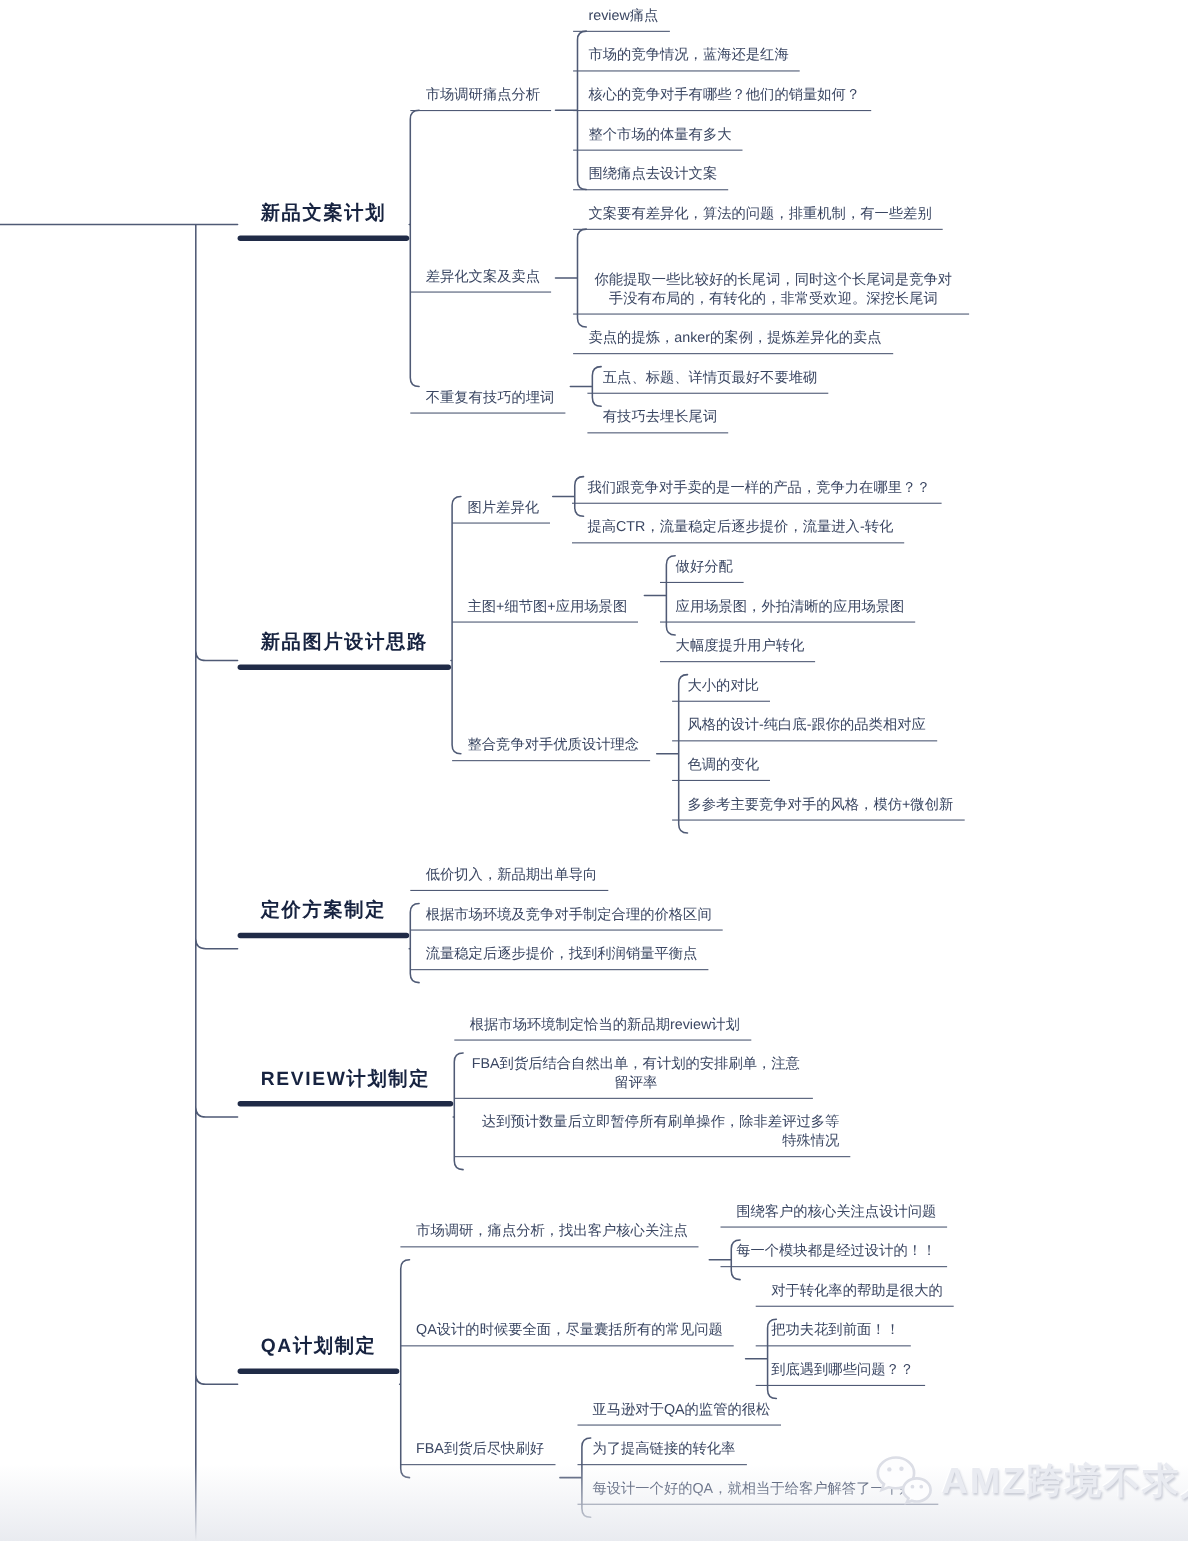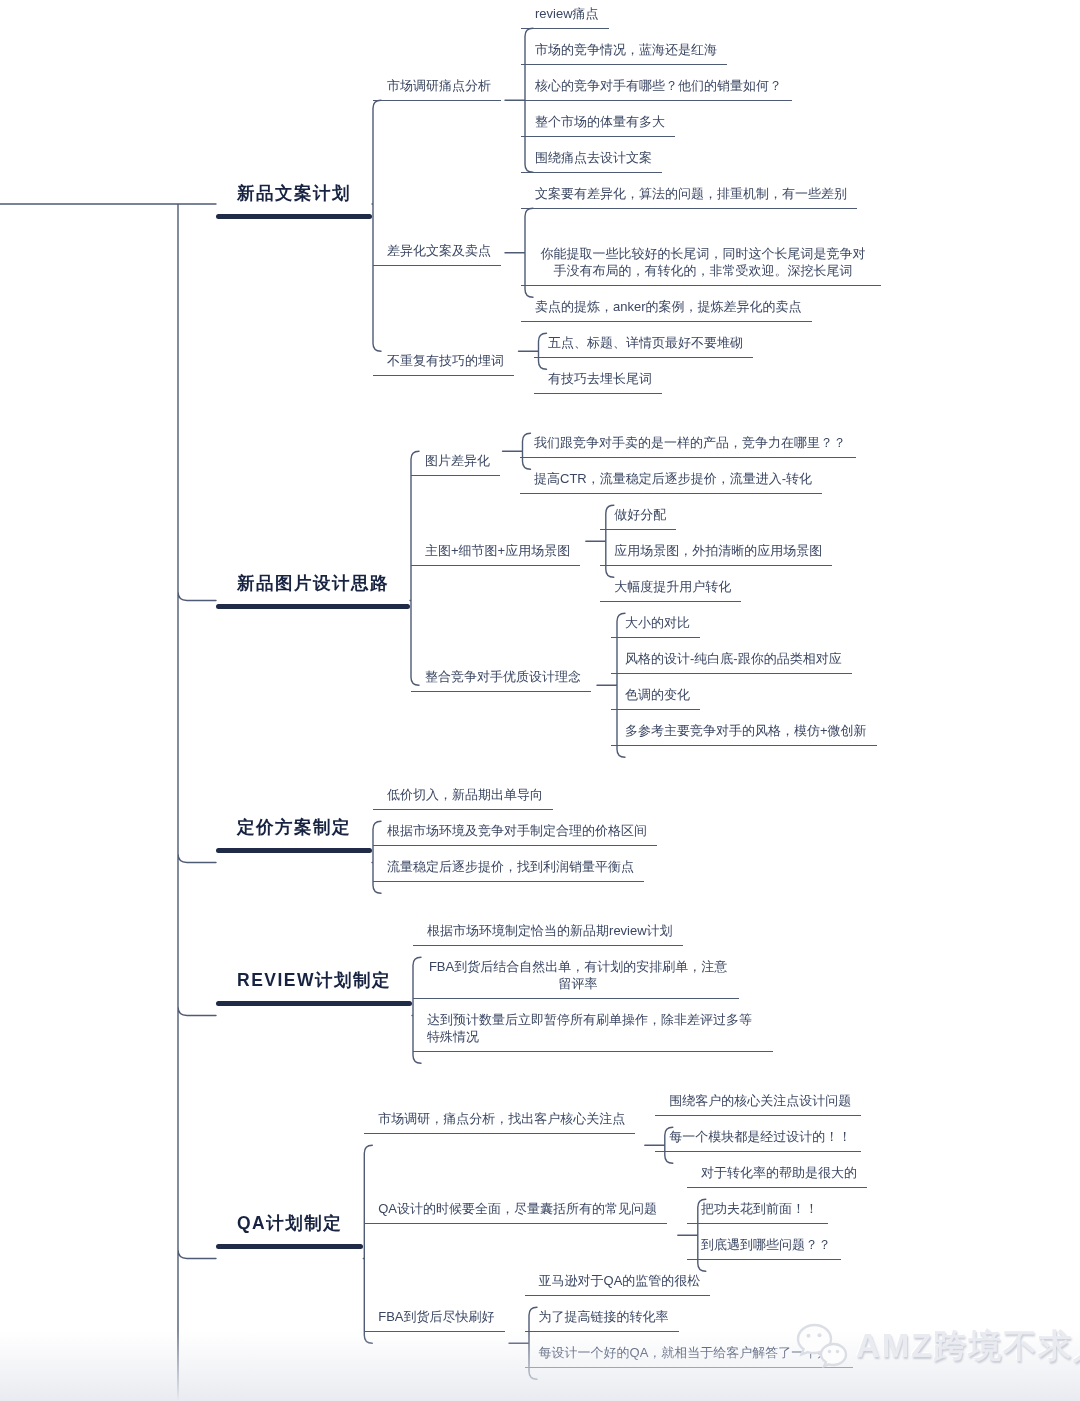--- a/index.html
+++ b/index.html
@@ -187,21 +187,21 @@
           <div class="main-bar"></div>
         </div>
         <div class="children d0">
           <div class="node d1">
             <div class="label">根据市场环境制定恰当的新品期review计划</div>
           </div>
           <div class="node d1">
             <div class="label" style="max-width: 302px; white-space: normal; text-align: center;">FBA到货后结合自然出单，有计划的安排刷单，注意留评率</div>
           </div>
           <div class="node d1">
-            <div class="label" style="max-width: 336px; white-space: normal; text-align: left;">达到预计数量后立即暂停所有刷单操作，除非差评过多等特殊情况</div>
+            <div class="label" style="max-width: 336px; white-space: normal; text-align: right;">达到预计数量后立即暂停所有刷单操作，除非差评过多等特殊情况</div>
           </div>
         </div>
       </div>
       <div class="node d0">
         <div class="main-wrap">
           <div class="main-text">QA计划制定</div>
           <div class="main-bar"></div>
         </div>
         <div class="children d0">
           <div class="node d1">

